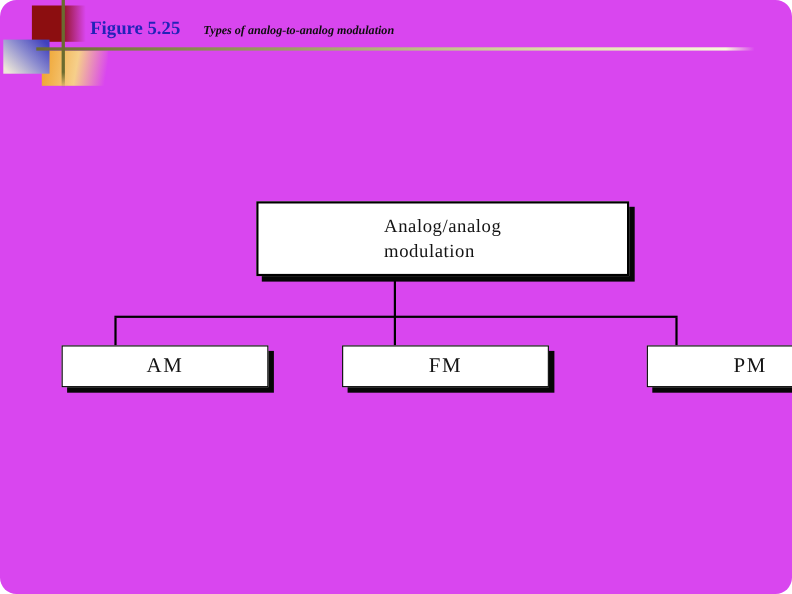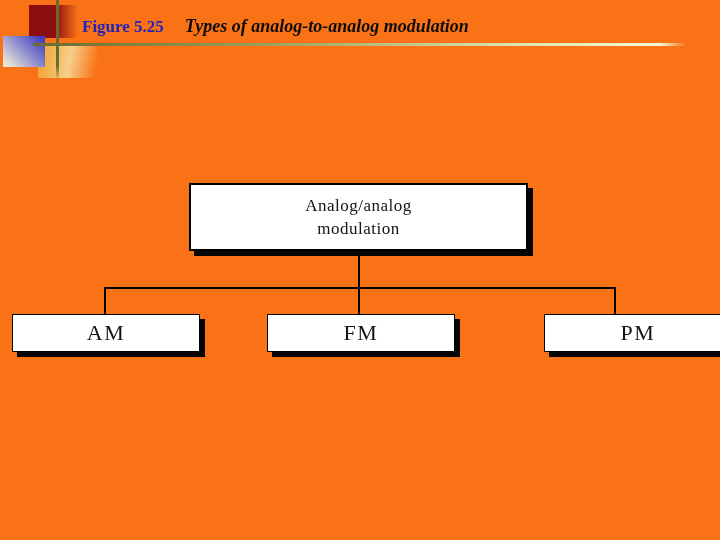--- a/index.html
+++ b/index.html
@@ -2,21 +2,21 @@
 <html style="--figure_label_blue: #2323b8; --accent_dark_red: #8c0e10; --accent_blue: #4040bc; --accent_orange: #f0a838; --accent_olive: #6b6b2f; --line_black: #000000; --shadow_black: #060606; --background: #ffffff;"><head>
 <meta charset="utf-8">
 <style>
   html, body { margin: 0; padding: 0; }
   body {
     width: 720px; height: 540px;
     background: #ffffff;
     font-family: "Liberation Serif", serif;
     position: relative; overflow: hidden;
   }
-  .slide { position: absolute; left: 0; top: 0; width: 720px; height: 540px; background: #f97316; }
+  .slide { position: absolute; left: 0; top: 0; width: 720px; height: 540px; background: #d946ef; border-radius: 15px; }
 
   
   .decor { position: absolute; }
   .red-sq {
     left: 29px; top: 5px; width: 50px; height: 33px;
     background: linear-gradient(to right,
       var(--accent_dark_red, #8c0e10) 0%,
       var(--accent_dark_red, #8c0e10) 52%,
       rgba(255,255,255,0) 98%);
   }
@@ -54,41 +54,41 @@
   .header {
     position: absolute; left: 82px; top: 16px;
     display: flex; gap: 21px; align-items: baseline; white-space: nowrap;
   }
   .fig-label {
     color: var(--figure_label_blue, #2323b8);
     font-weight: bold; font-size: 17px;
   }
   .fig-title {
     color: #0d0d0d;
-    font-weight: bold; font-style: italic; font-size: 18px;
+    font-weight: bold; font-style: italic; font-size: 11px;
   }
 
   
   .box {
     position: absolute; box-sizing: border-box;
     background: #ffffff;
     border: 2px solid var(--line_black, #000000);
     box-shadow: 5px 5px 0 var(--shadow_black, #060606);
     display: flex; align-items: center; justify-content: center;
-    text-align: center; color: #141414;
+    color: #141414; margin-left: 44px;
   }
   .root-box {
     left: 189px; top: 183px; width: 339px; height: 68px;
     font-size: 17px; line-height: 23px; letter-spacing: 0.5px;
     white-space: pre-line;
   }
   .child-box {
     top: 314px; width: 188px; height: 38px;
     border-width: 1.5px;
-    font-size: 22px; letter-spacing: 1.5px;
+    font-size: 19px; letter-spacing: 1.5px;
   }
   .child-am { left: 12px; }
   .child-fm { left: 267px; font-family: Liberation Serif, serif; }
   .child-pm { left: 544px; }
 
   .line { position: absolute; background: var(--line_black, #000000); }
   .root-stem    { left: 358px; top: 251px; width: 2px; height: 38px; }
   .h-connector  { left: 104px; top: 287px; width: 512px; height: 2px; }
   .stub-am      { left: 104px; top: 289px; width: 2px; height: 25px; }
   .stub-fm      { left: 358px; top: 289px; width: 2px; height: 25px; }

